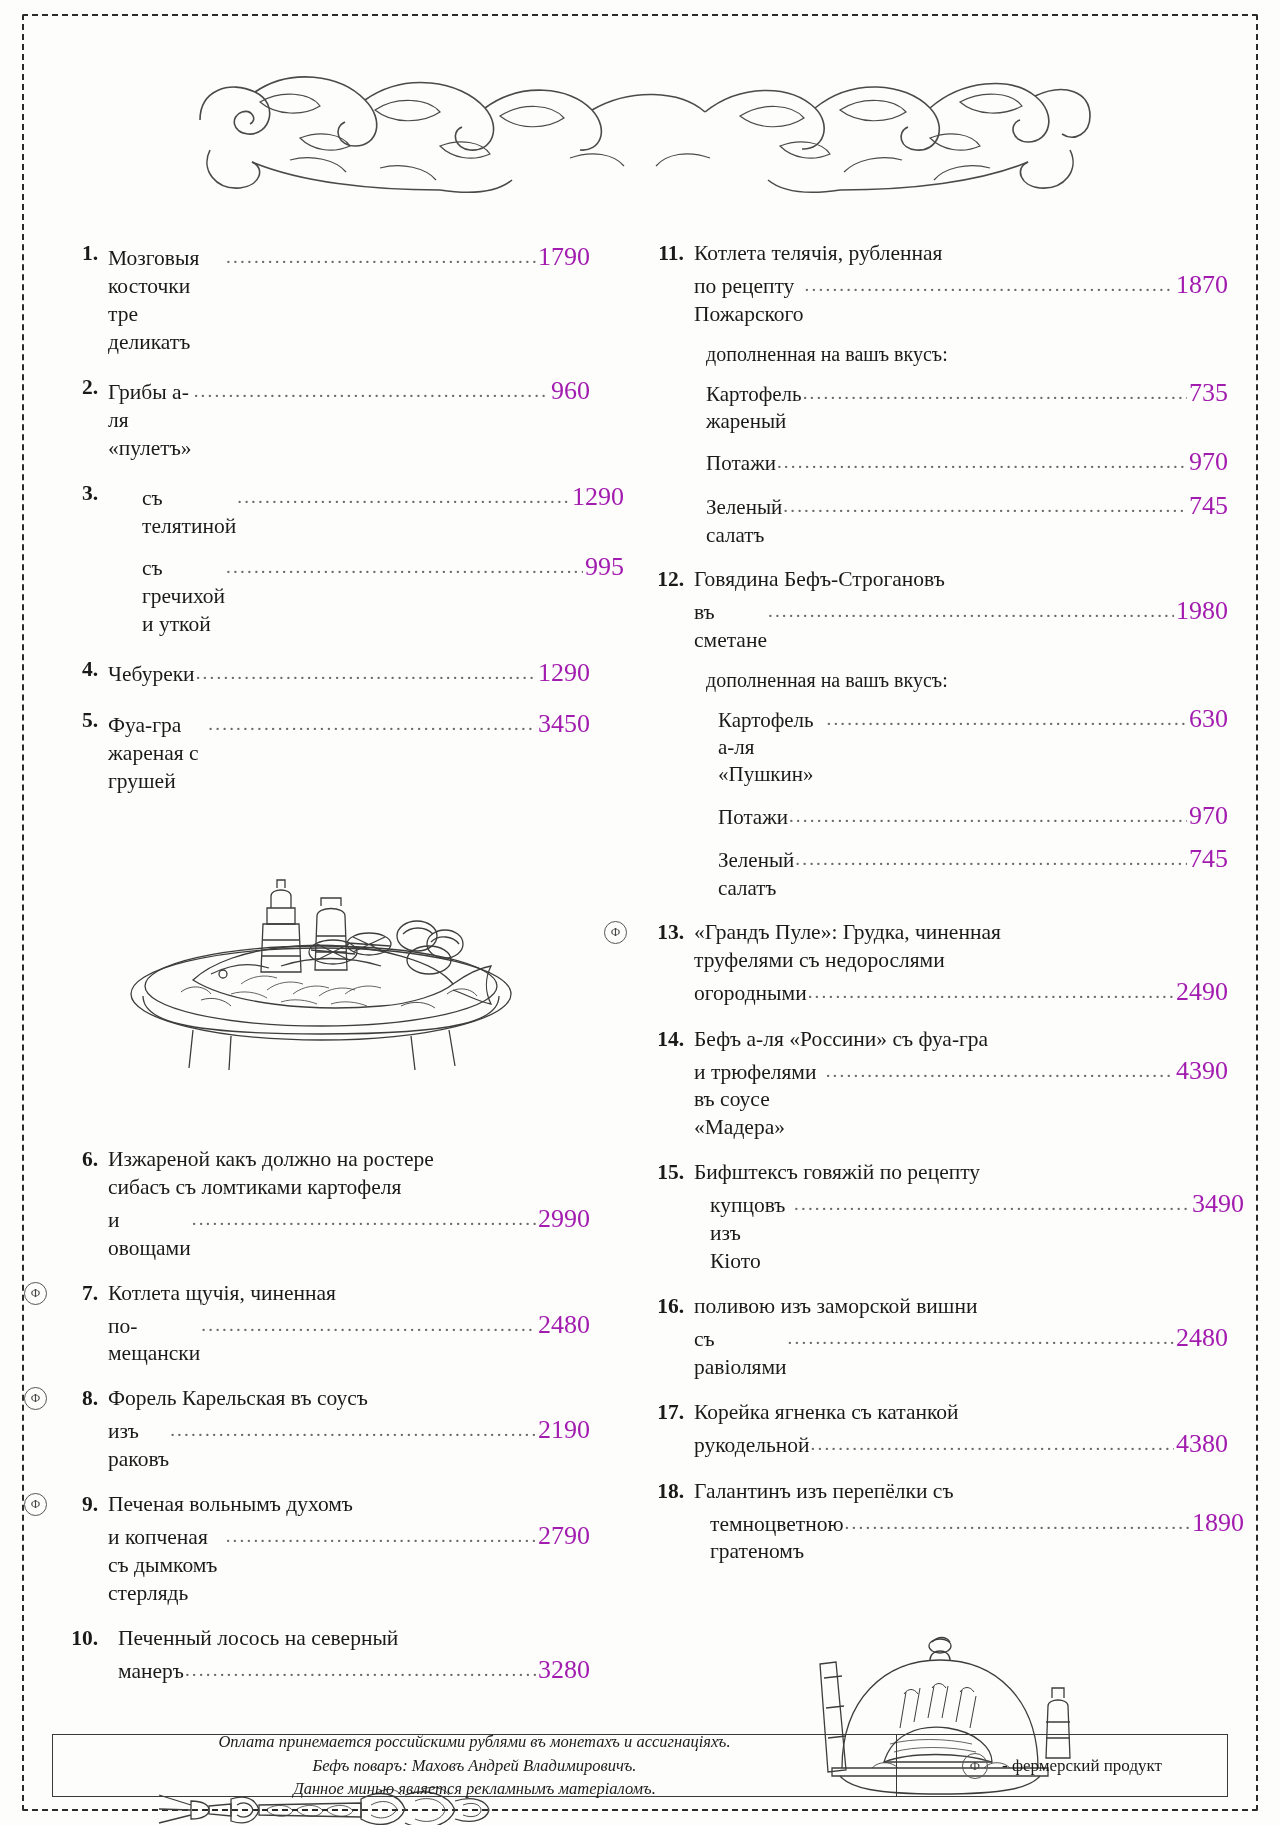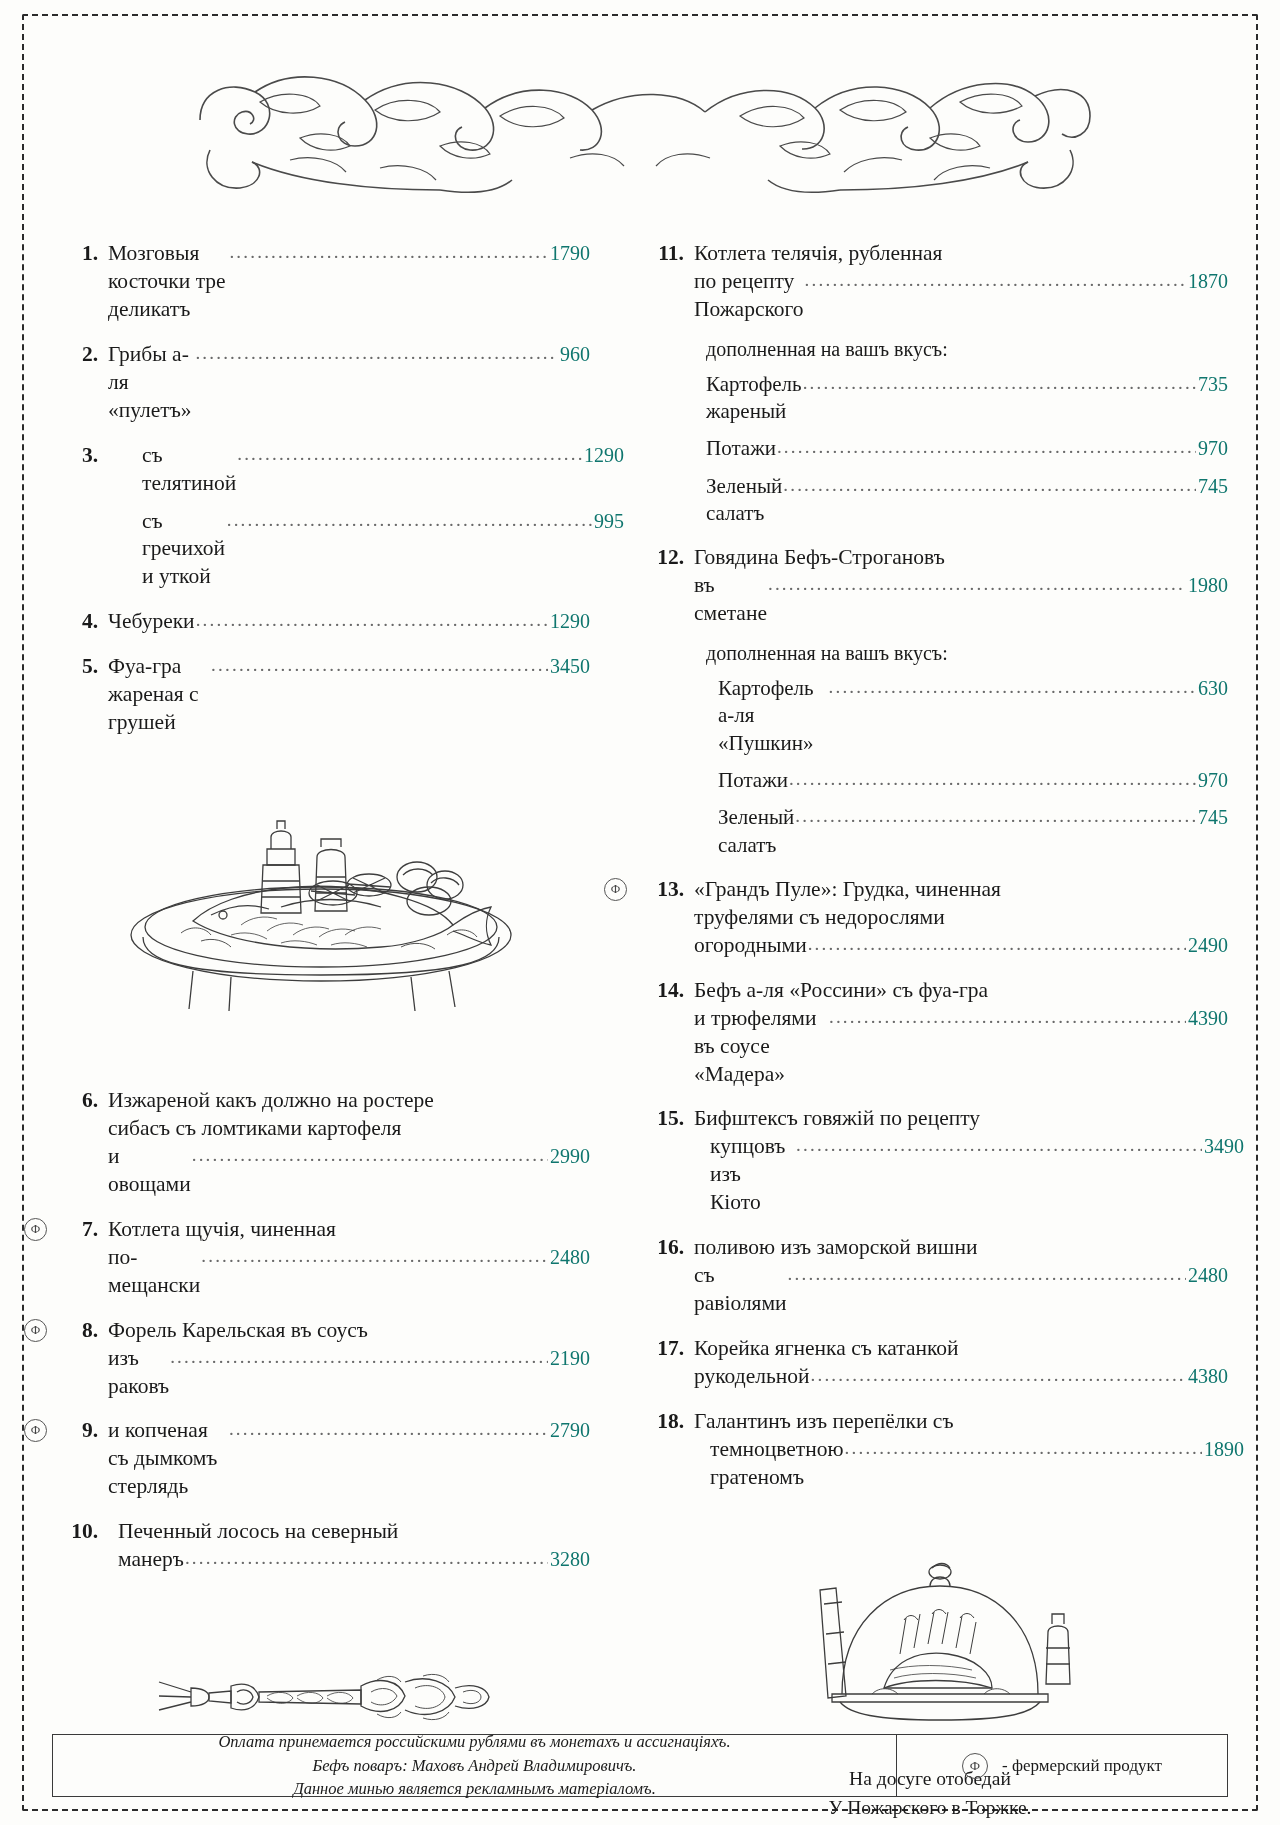--- a/index.html
+++ b/index.html
@@ -123,22 +123,22 @@
     overflow: hidden;
     white-space: nowrap;
     letter-spacing: 2.2px;
     color: #6a6a6a;
     font-size: 19px;
     margin: 0 2px 0 1px;
     transform: translateY(-2px);
   }
   .line .price {
     flex: 0 0 auto;
-    font-size: 20px;
-    color: #0f766e;
+    font-size: 26px;
+    color: #a21caf;
   }
   .plain { display: block; }
 
   
   .note {
     margin: 12px 0 9px 12px;
     font-size: 20px;
   }
   .opt {
     margin-left: 12px;
@@ -435,20 +435,21 @@
                 <span class="dots">...................................................................................................................</span>
                 <span class="price">2190</span>
               </div>
             </div>
           </div>
 
           <div class="item">
             <div class="farm">Ф</div>
             <div class="num">9.</div>
             <div class="body">
+              <div class="plain">Печеная вольнымъ духомъ</div>
               <div class="line">
                 <span class="txt">и копченая съ дымкомъ стерлядь</span>
                 <span class="dots">...................................................................................................................</span>
                 <span class="price">2790</span>
               </div>
             </div>
           </div>
 
           <div class="item">
             <div class="num">10.</div>

